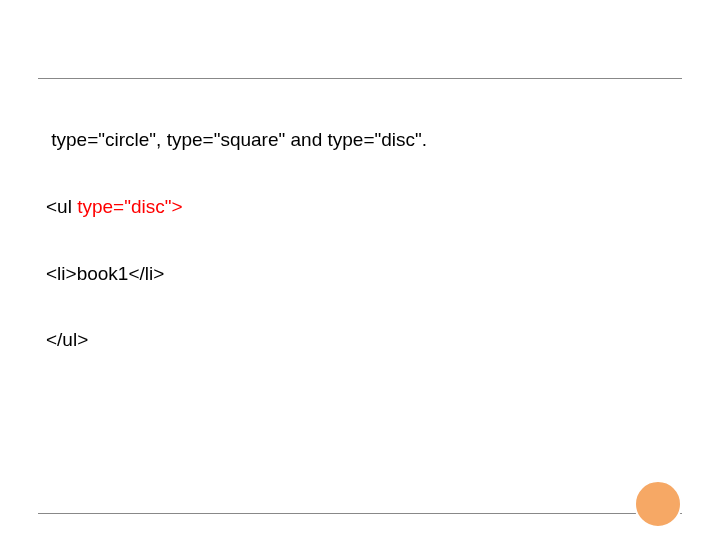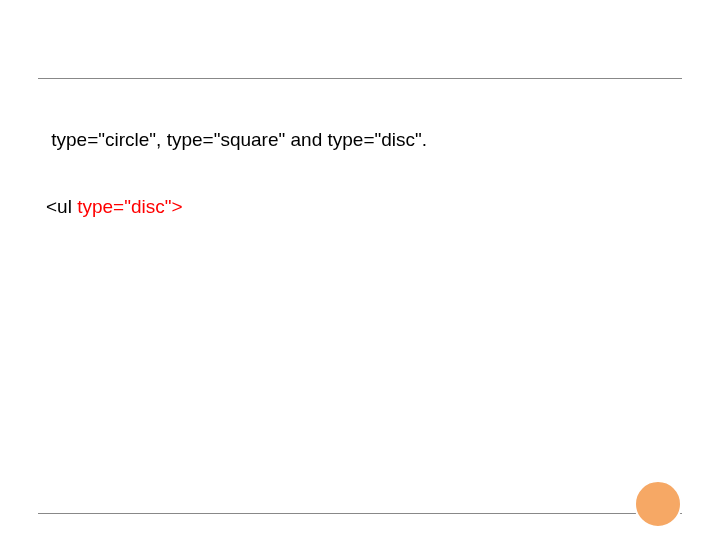--- a/index.html
+++ b/index.html
@@ -64,23 +64,25 @@
 <div class="slide">
 
   <div class="top-rule"></div>
 
   <div class="content">
 
     <div class="row"><span> type="circle", type="square" and type="disc".</span></div>
 
     <div class="row"><span>&lt;ul </span><span class="red">type="disc"&gt;</span></div>
 
+    <div class="row"><span>&lt;li&gt;book1&lt;/li&gt;</span></div>
 
 
 
+    <div class="row"><span>&lt;/ul&gt;</span></div>
 
   </div>
 
   <div class="bottom-rule"></div>
 
   <div class="circle"></div>
 
 </div>
 
 </body></html>

